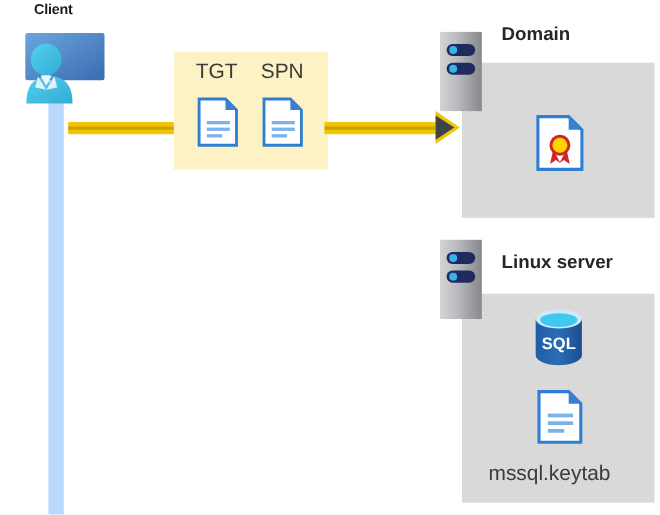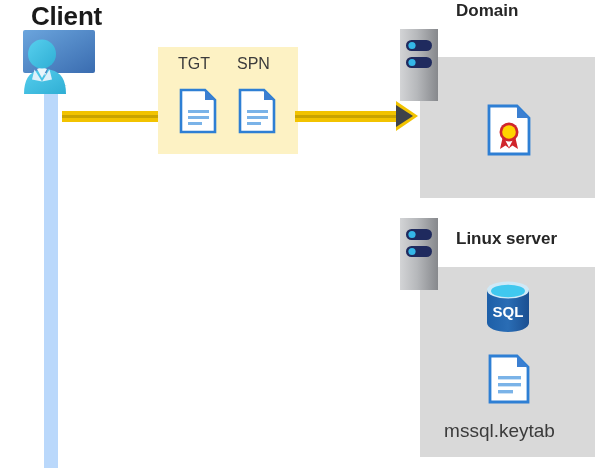--- a/index.html
+++ b/index.html
@@ -25,21 +25,21 @@
     top: 62px;
     width: 14px;
     height: 406px;
     background: #bad8fb;
   }
 
   
   #client-label {
     left: 31px;
     top: 1px;
-    font-size: 26px;
+    font-size: 13px;
     font-weight: bold;
     color: #1a1a1a;
     letter-spacing: -0.2px;
     white-space: nowrap;
   }
 
   
   #client-icon {
     left: 4px;
     top: 28px;
@@ -50,21 +50,21 @@
   
   #token-box {
     left: 158px;
     top: 47px;
     width: 140px;
     height: 107px;
     background: #fdf2c4;
   }
   .token-label {
     top: 55px;
-    font-size: 16px;
+    font-size: 19px;
     color: #3b3b3b;
     white-space: nowrap;
   }
   #tgt-label { left: 178px; }
   #spn-label { left: 237px; }
 
   .doc-icon-wrap { width: 38px; height: 46px; }
   #tgt-doc { left: 179px; top: 88px; }
   #spn-doc { left: 238px; top: 88px; }
 
@@ -114,21 +114,21 @@
   #linux-tower { left: 400px; top: 218px; }
 
   
   .node-title {
     font-size: 17px;
     font-weight: bold;
     color: #262626;
     line-height: 22px;
     white-space: nowrap;
   }
-  #dc-title    { left: 456px; top: 0;  }
+  #dc-title    { left: 456px; top: 20px;  }
   #linux-title { left: 456px; top: 228px; }
 
   
   #dc-cert-icon   { left: 487px; top: 104px; width: 44px; height: 52px; }
   #sql-icon       { left: 483px; top: 279px; width: 50px; height: 55px; }
   #keytab-icon    { left: 488px; top: 354px; width: 42px; height: 50px; }
   #keytab-label {
     left: 420px;
     top: 420px;
     width: 159px;

